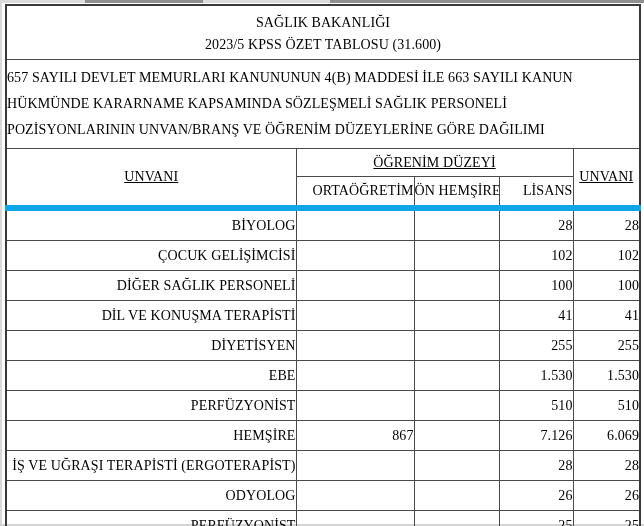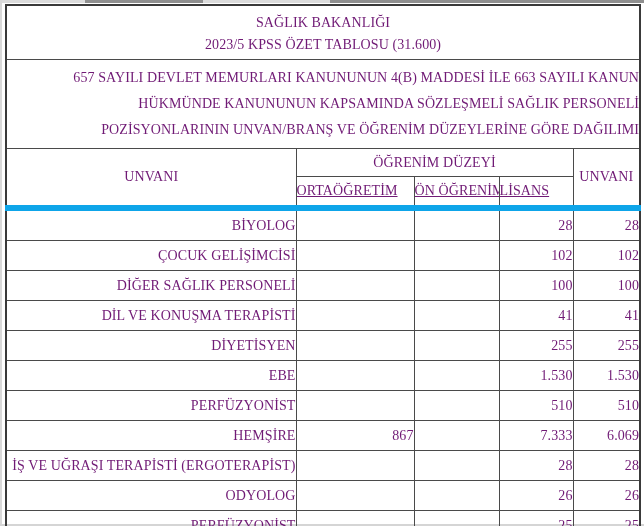--- a/index.html
+++ b/index.html
@@ -7,21 +7,21 @@
     padding: 0;
     background: #ffffff;
   }
   .canvas {
     position: relative;
     width: 644px;
     height: 526px;
     background: #ffffff;
     overflow: hidden;
     font-family: "Liberation Serif", serif;
-    color: #701a75;
+    color: #000000;
   }
   
   .edge-top {
     position: absolute; left: 0; top: 0;
     width: 644px; height: 3px;
     background: #dcdcdc;
   }
   .edge-seg { position: absolute; top: 0; height: 3px; background: #8f8f8f; }
   .edge-seg.seg1 { left: 85px;  width: 118px; }
   .edge-seg.seg2 { left: 330px; width: 314px; }
@@ -47,23 +47,23 @@
     letter-spacing: 0.1px;
   }
   .doc-table td {
     border: 1px solid #4a4a4a;
     padding: 0;
     vertical-align: middle;
     overflow: hidden;
     white-space: nowrap;
   }
   .r-title td  { height: 53px; text-align: center; }
-  .r-desc td   { height: 88px; text-align: right; }
-  .r-h1 td     { height: 27px; text-align: center; }
-  .r-h2 td     { height: 28px; text-align: left; text-decoration: underline; }
+  .r-desc td   { height: 88px; text-align: left; }
+  .r-h1 td     { height: 27px; text-align: center; text-decoration: underline; }
+  .r-h2 td     { height: 28px; text-align: right; }
   .r-h2 td, .doc-table td.rowspan2 { border-bottom: 6px solid #0ea5e9; }
   .r-data td   { height: 29px; }
   .stack {
     display: flex;
     flex-direction: column;
     justify-content: space-evenly;
     box-sizing: border-box;
   }
   .stack-title { height: 53px; padding-top: 3px; }
   .stack-desc  { height: 88px; }
@@ -96,33 +96,33 @@
           <div class="stack stack-title">
             <div>SAĞLIK BAKANLIĞI</div>
             <div>2023/5 KPSS ÖZET TABLOSU (31.600)</div>
           </div>
         </td>
       </tr>
       <tr class="r-desc">
         <td colspan="5">
           <div class="stack stack-desc">
             <div>657 SAYILI DEVLET MEMURLARI KANUNUNUN 4(B) MADDESİ İLE 663 SAYILI KANUN</div>
-            <div>HÜKMÜNDE KANUNUNUN KAPSAMINDA SÖZLEŞMELİ SAĞLIK PERSONELİ</div>
+            <div>HÜKMÜNDE KARARNAME KAPSAMINDA SÖZLEŞMELİ SAĞLIK PERSONELİ</div>
             <div>POZİSYONLARININ UNVAN/BRANŞ VE ÖĞRENİM DÜZEYLERİNE GÖRE DAĞILIMI</div>
           </div>
         </td>
       </tr>
       <tr class="r-h1">
         <td rowspan="2" class="rowspan2">UNVANI</td>
         <td colspan="3">ÖĞRENİM DÜZEYİ</td>
         <td rowspan="2" class="rowspan2 c-num">UNVANI</td>
       </tr>
       <tr class="r-h2">
         <td>ORTAÖĞRETİM</td>
-        <td>ÖN ÖĞRENİM</td>
+        <td>ÖN HEMŞİRE</td>
         <td>LİSANS</td>
       </tr>
 
       <tr class="r-data">
         <td class="c-unvan">BİYOLOG</td>
         <td class="c-num"></td>
         <td class="c-num"></td>
         <td class="c-num">28</td>
         <td class="c-num">28</td>
       </tr>
@@ -165,21 +165,21 @@
         <td class="c-unvan">PERFÜZYONİST</td>
         <td class="c-num"></td>
         <td class="c-num"></td>
         <td class="c-num">510</td>
         <td class="c-num">510</td>
       </tr>
       <tr class="r-data">
         <td class="c-unvan">HEMŞİRE</td>
         <td class="c-num">867</td>
         <td class="c-num"></td>
-        <td class="c-num">7.333</td>
+        <td class="c-num">7.126</td>
         <td class="c-num">6.069</td>
       </tr>
       <tr class="r-data">
         <td class="c-unvan">İŞ VE UĞRAŞI TERAPİSTİ (ERGOTERAPİST)</td>
         <td class="c-num"></td>
         <td class="c-num"></td>
         <td class="c-num">28</td>
         <td class="c-num">28</td>
       </tr>
       <tr class="r-data">

